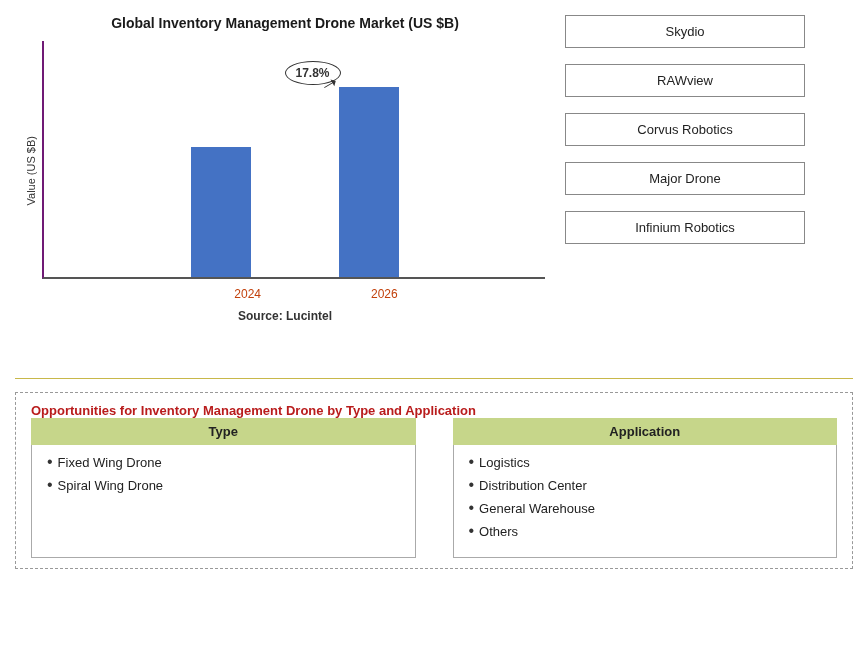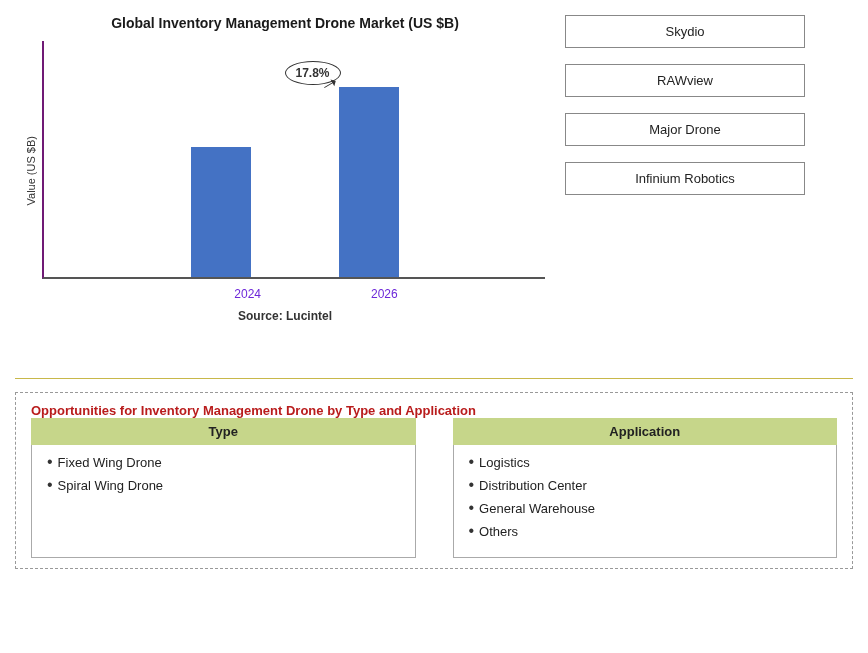--- a/index.html
+++ b/index.html
@@ -100,21 +100,21 @@
     .bar-2024 {
       height: 130px;
     }
 
     .bar-2030 {
       height: 190px;
     }
 
     .bar-label {
       font-size: 12px;
-      color: #6d28d9;
+      color: #c2410c;
       margin-top: 5px;
     }
 
     
     .cagr-annotation {
       position: absolute;
       top: 20px;
       left: 50%;
       transform: translateX(-10px);
       display: flex;
@@ -290,20 +290,21 @@
         </div>
       </div>
 
       <div class="source-text">Source: Lucintel</div>
     </div>
 
     <div class="players-panel">
 
       <div class="player-item">Skydio</div>
       <div class="player-item">RAWview</div>
+      <div class="player-item">Corvus Robotics</div>
       <div class="player-item">Major Drone</div>
       <div class="player-item">Infinium Robotics</div>
     </div>
 
   </div>
 
   <hr class="divider">
 
   <div class="bottom-section">
     <div class="opportunities-title">Opportunities for Inventory Management Drone by Type and Application</div>

